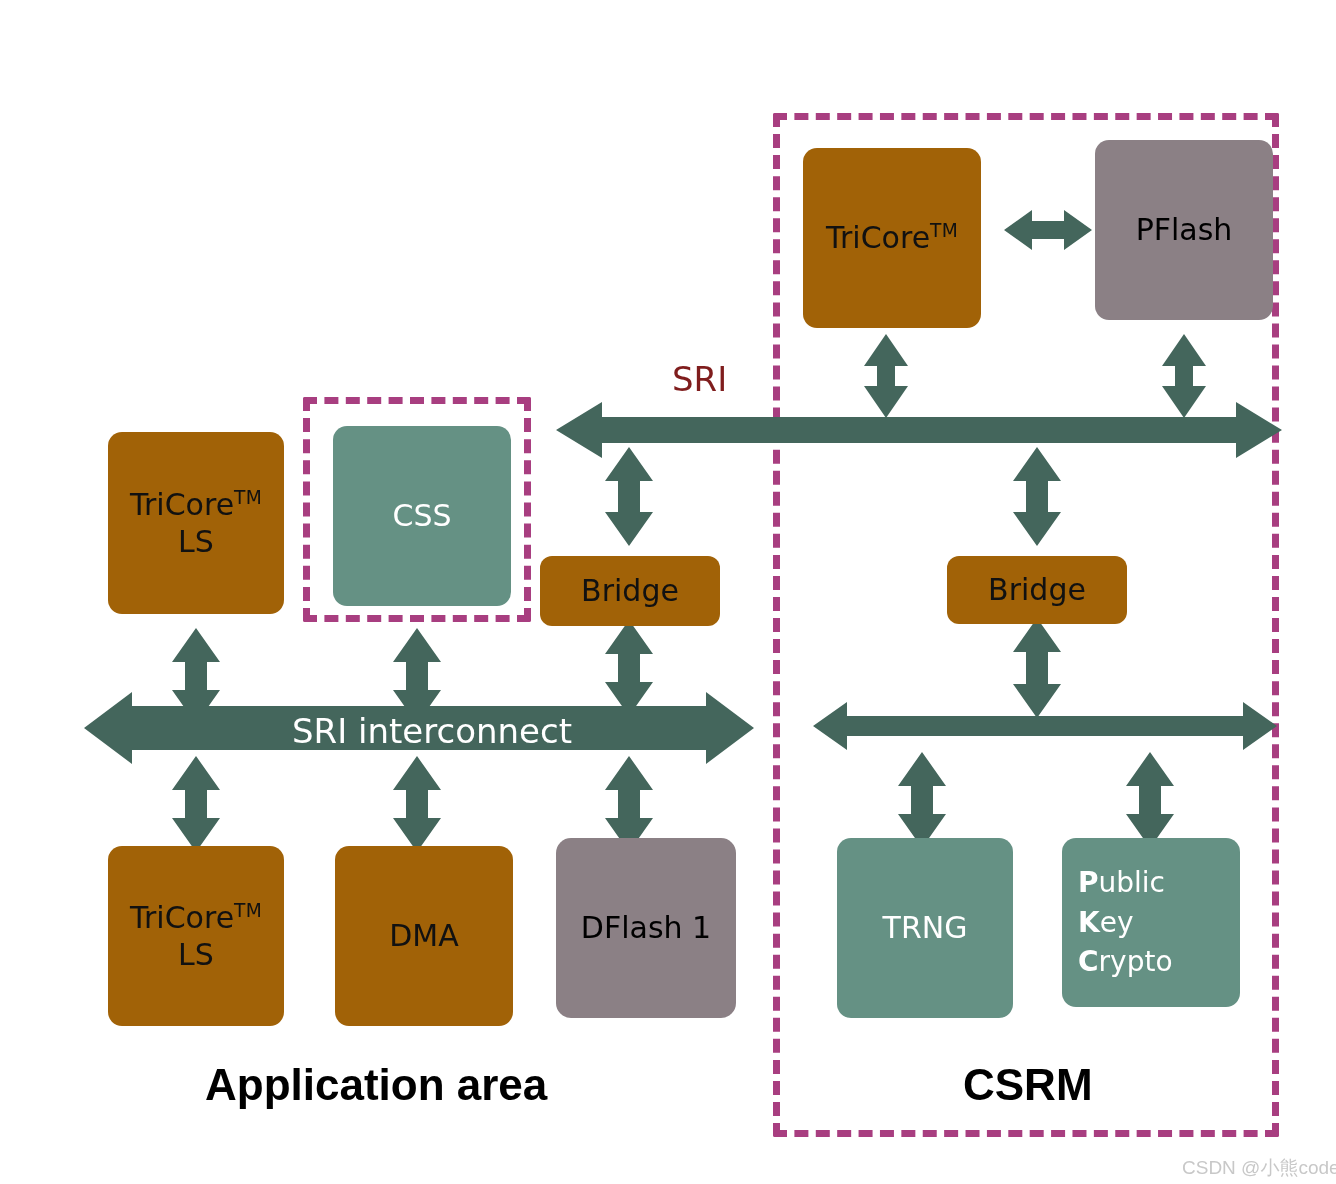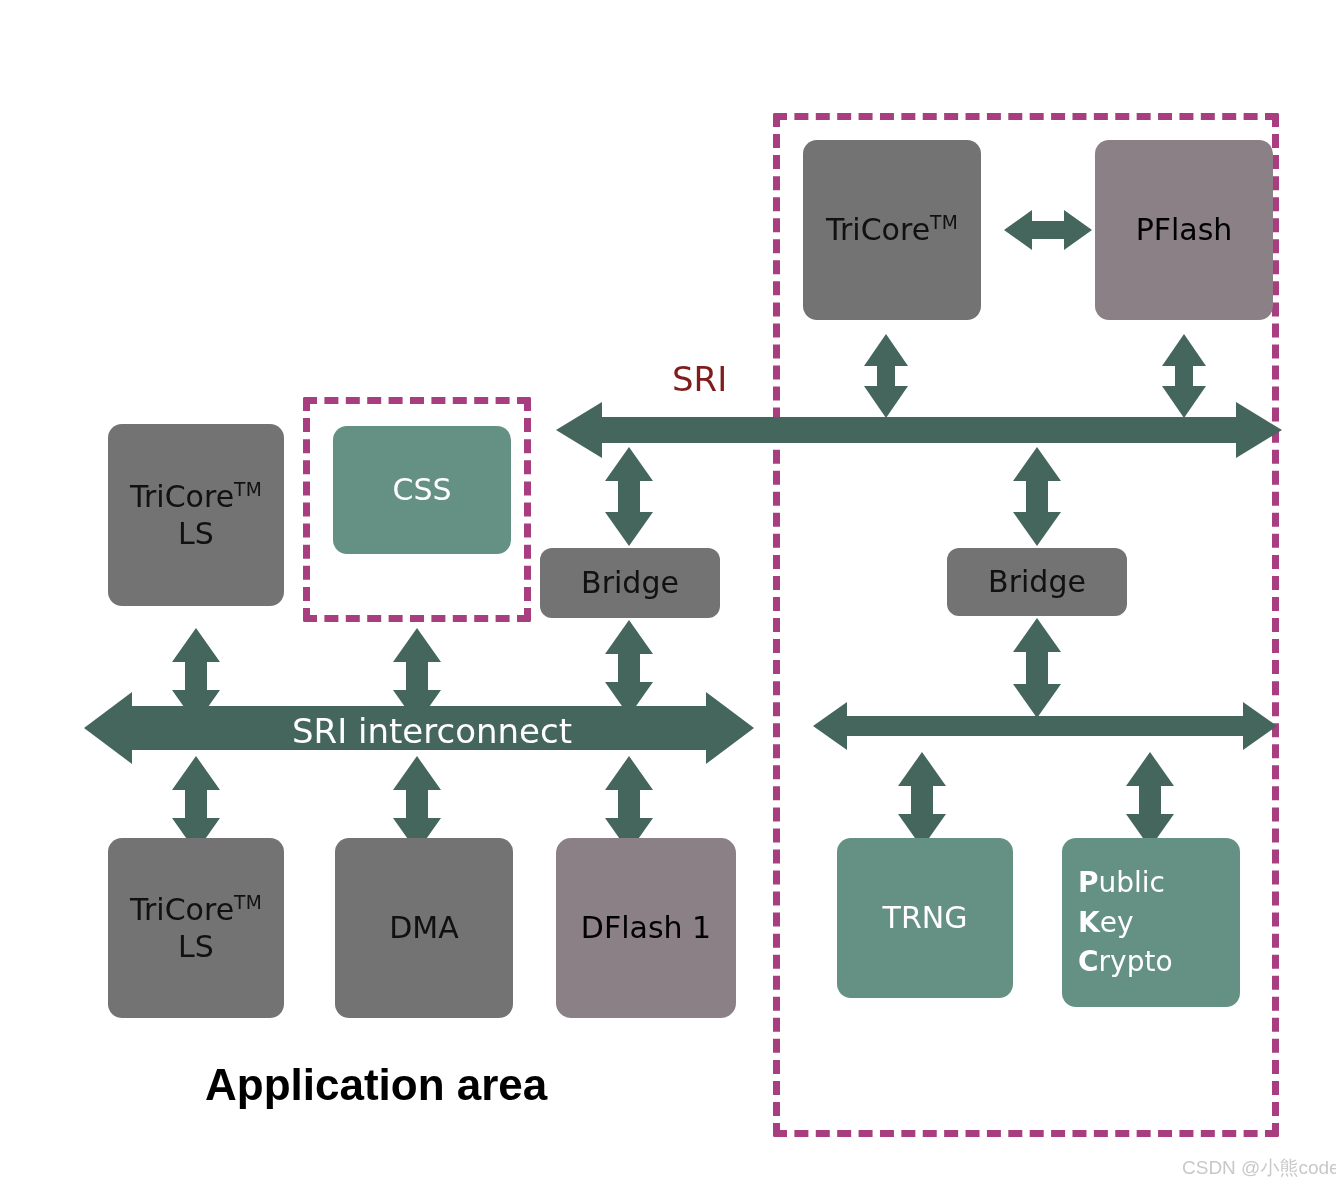--- a/index.html
+++ b/index.html
@@ -11,21 +11,21 @@
     position:absolute;
     display:flex;
     align-items:center;
     justify-content:center;
     text-align:center;
     border-radius:14px;
     line-height:1.25;
     box-sizing:border-box;
   }
   .block .lbl{display:block;}
-  .green-light{background:#737373;color:#111111;}
+  .green-light{background:#a16207;color:#111111;margin-top:8px;}
   .green-dark{background:#659184;color:#ffffff;}
   .mauve{background:#8b8085;color:#000000;}
 
   .fs-block{font-size:30px;}
   .fs-bridge{font-size:30px;text-align:center;}
 
   sup.tm{font-size:0.62em;vertical-align:super;line-height:0;letter-spacing:0.2px;}
 
   
   .dashed{
@@ -113,21 +113,21 @@
     <span class="lbl">PFlash</span>
   </div>
 
   <div class="block green-light fs-block" style="left:108px;top:424px;width:176px;height:182px;">
     <span class="lbl">
       <span>TriCore</span><sup class="tm">TM</sup><br>
       <span>LS</span>
     </span>
   </div>
 
-  <div class="block green-dark fs-block" style="left:333px;top:426px;width:178px;height:128px;">
+  <div class="block green-dark fs-block" style="left:333px;top:426px;width:178px;height:180px;">
     <span class="lbl">CSS</span>
   </div>
 
   <div class="block green-light fs-bridge" style="left:540px;top:548px;width:180px;height:70px;border-radius:12px;">
     <span class="lbl">Bridge</span>
   </div>
 
   <div class="block green-light fs-bridge" style="left:947px;top:548px;width:180px;height:68px;border-radius:12px;">
     <span class="lbl">Bridge</span>
   </div>
@@ -140,34 +140,35 @@
   </div>
 
   <div class="block green-light fs-block" style="left:335px;top:838px;width:178px;height:180px;">
     <span class="lbl">DMA</span>
   </div>
 
   <div class="block mauve fs-block" style="left:556px;top:838px;width:180px;height:180px;border-radius:15px;">
     <span class="lbl">DFlash 1</span>
   </div>
 
-  <div class="block green-dark fs-block" style="left:837px;top:838px;width:176px;height:160px;">
+  <div class="block green-dark fs-block" style="left:837px;top:838px;width:176px;height:180px;">
     <span class="lbl">TRNG</span>
   </div>
 
   <div class="block green-dark" style="left:1062px;top:838px;width:178px;height:169px;">
     <span class="pkc">
       <b>P</b><span>ublic</span><br>
       <b>K</b><span>ey</span><br>
       <b>C</b><span>rypto</span>
     </span>
   </div>
 
   <div class="ftext sri-label" style="left:672px;top:359px;">SRI</div>
 
   <div class="ftext bus-label" style="left:292px;top:711px;">SRI interconnect</div>
 
   <div class="ftext area-label" style="left:205px;top:1060px;">Application area</div>
 
+  <div class="ftext area-label" style="left:963px;top:1060px;">CSRM</div>
 
   <div class="ftext watermark" style="left:1182px;top:1155px;">CSDN @小熊coder</div>
 
 </div>
 
 </body></html>

